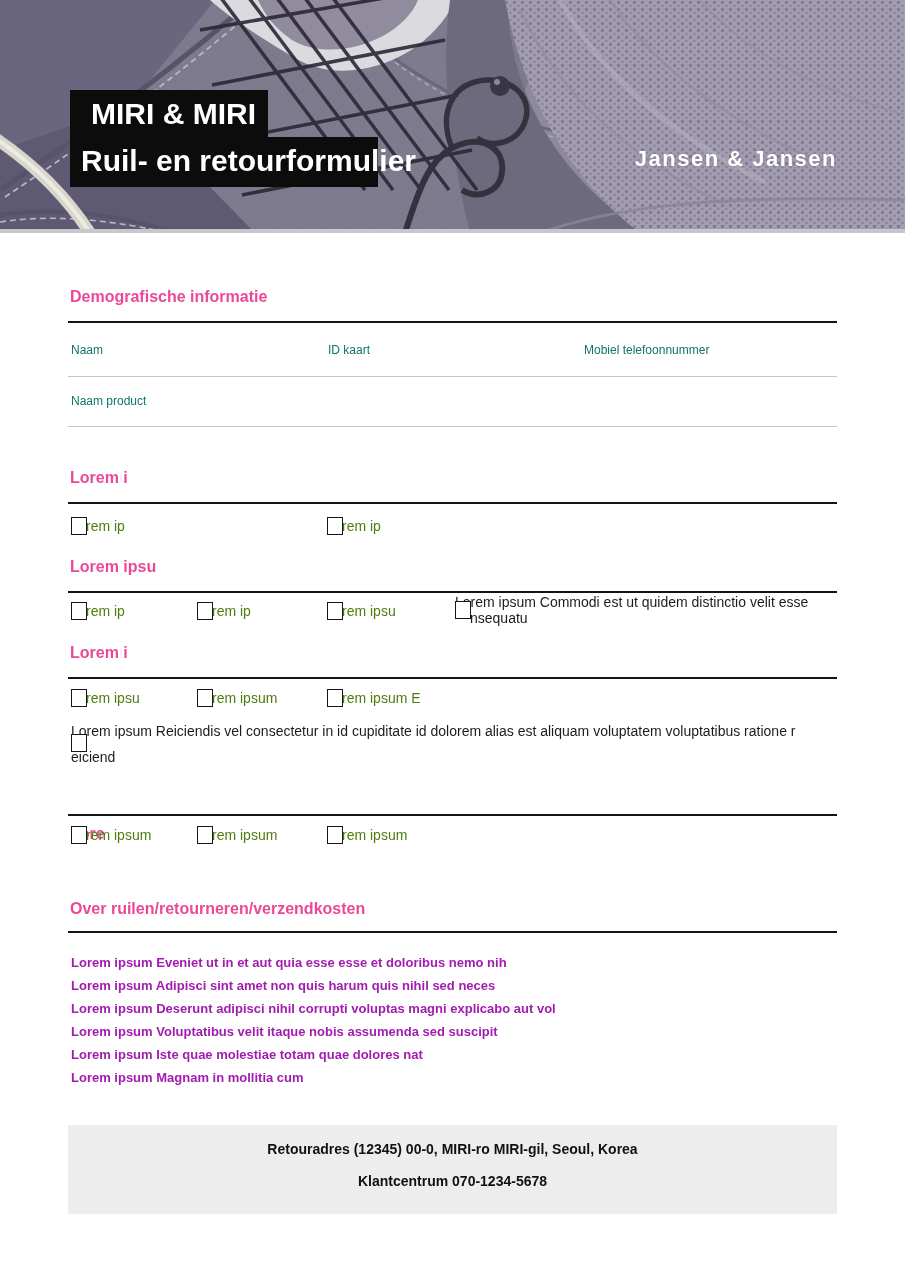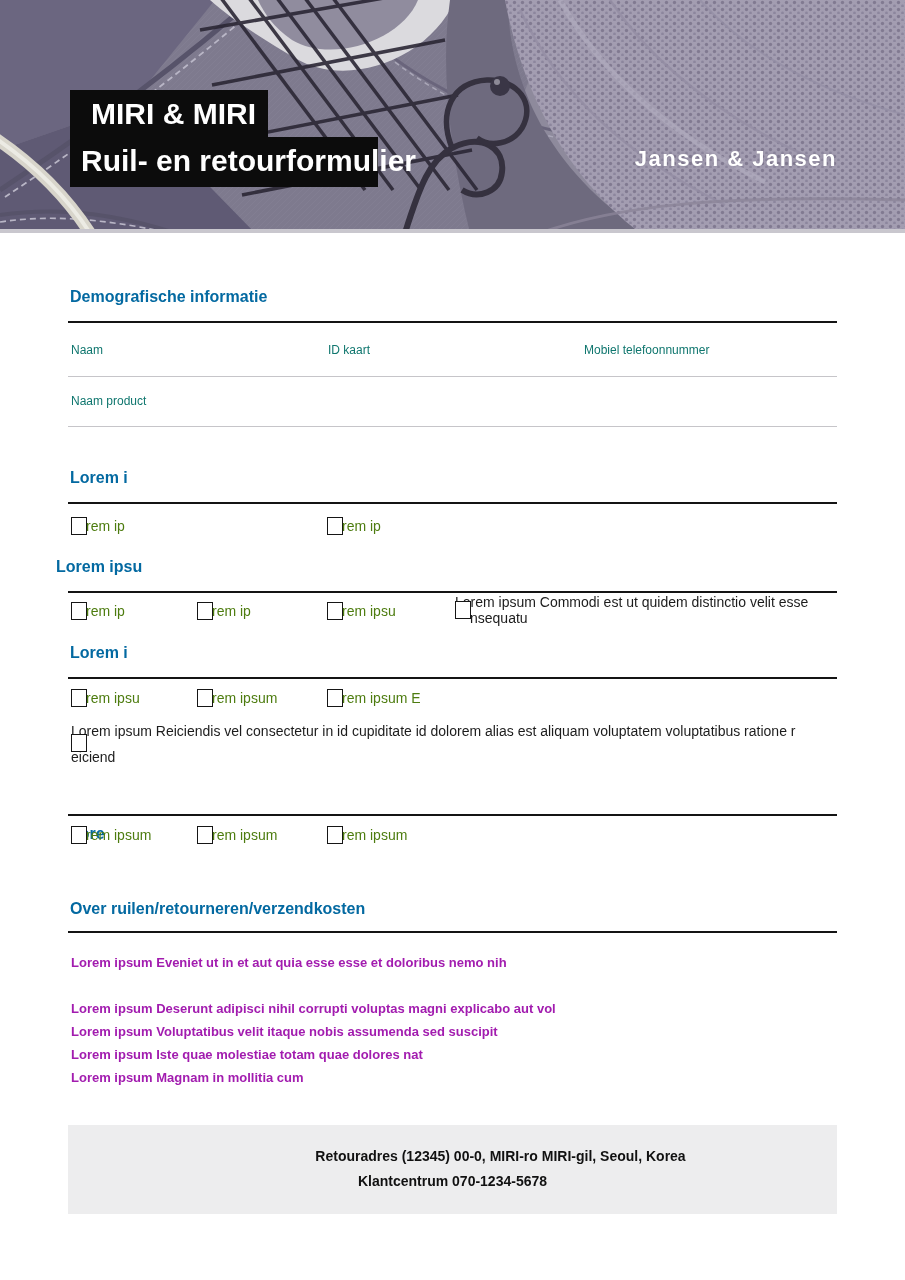--- a/index.html
+++ b/index.html
@@ -26,21 +26,21 @@
     position:absolute;right:68px;top:146px;color:#ffffff;font-size:22px;
     font-weight:bold;letter-spacing:1.5px;white-space:nowrap;
     text-shadow:0 0 3px rgba(120,114,135,.6);
   }
 
   
   .h-rule{height:2px;background:#141414;}
   .t-rule{height:1px;background:#c6c5c9;}
 
   
-  .sec-h{font-size:16px;font-weight:bold;color:#0369a1;}
+  .sec-h{font-size:16px;font-weight:bold;color:#ec4899;}
   .f-label{font-size:12px;color:#0f766e;}
   .policy-line{font-size:13px;font-weight:bold;color:#a21caf;}
 
   
   .cb-item{display:flex;align-items:center;font-size:14px;color:#4d7c0f;}
   .cb{
     width:14px;height:16px;border:1.5px solid #161616;background:#ffffff;
     flex:none;display:inline-block;box-sizing:content-box;
   }
   .cb-item .lbl{margin-left:-1px;white-space:nowrap;}
@@ -157,21 +157,21 @@
 
   <div class="abs cb-item" style="left:71px;top:517px;">
     <span class="cb"></span>
     <span class="lbl">rem ip</span>
   </div>
   <div class="abs cb-item" style="left:327px;top:517px;">
     <span class="cb"></span>
     <span class="lbl">rem ip</span>
   </div>
 
-  <div class="abs sec-h nw" style="left:56px;top:558px;">Lorem ipsu</div>
+  <div class="abs sec-h nw" style="left:70px;top:558px;">Lorem ipsu</div>
   <div class="abs h-rule" style="left:68px;top:591px;width:769px;"></div>
 
   <div class="abs cb-item" style="left:71px;top:602px;">
     <span class="cb"></span>
     <span class="lbl">rem ip</span>
   </div>
   <div class="abs cb-item" style="left:197px;top:602px;">
     <span class="cb"></span>
     <span class="lbl">rem ip</span>
   </div>
@@ -221,23 +221,24 @@
   </div>
   <div class="abs cb-item" style="left:327px;top:826px;">
     <span class="cb"></span>
     <span class="lbl">rem ipsum</span>
   </div>
 
   <div class="abs sec-h nw" style="left:70px;top:900px;">Over ruilen/retourneren/verzendkosten</div>
   <div class="abs h-rule" style="left:68px;top:931px;width:769px;"></div>
 
   <div class="abs policy-line nw" style="left:71px;top:955px;">Lorem ipsum Eveniet ut in et aut quia esse esse et doloribus nemo nih</div>
+  <div class="abs policy-line nw" style="left:71px;top:978px;">Lorem ipsum Adipisci sint amet non quis harum quis nihil sed neces</div>
   <div class="abs policy-line nw" style="left:71px;top:1001px;">Lorem ipsum Deserunt adipisci nihil corrupti voluptas magni explicabo aut vol</div>
   <div class="abs policy-line nw" style="left:71px;top:1024px;">Lorem ipsum Voluptatibus velit itaque nobis assumenda sed suscipit</div>
   <div class="abs policy-line nw" style="left:71px;top:1047px;">Lorem ipsum Iste quae molestiae totam quae dolores nat</div>
   <div class="abs policy-line nw" style="left:71px;top:1070px;">Lorem ipsum Magnam in mollitia cum</div>
 
   <div class="abs footer-box" style="left:68px;top:1125px;width:769px;height:89px;">
-    <div class="footer-line" style="top:23px;padding-left:48px;">Retouradres (12345) 00-0, MIRI-ro MIRI-gil, Seoul, Korea</div>
+    <div class="footer-line" style="top:16px;">Retouradres (12345) 00-0, MIRI-ro MIRI-gil, Seoul, Korea</div>
     <div class="footer-line" style="top:48px;">Klantcentrum 070-1234-5678</div>
   </div>
 
 </div>
 
 </body></html>

